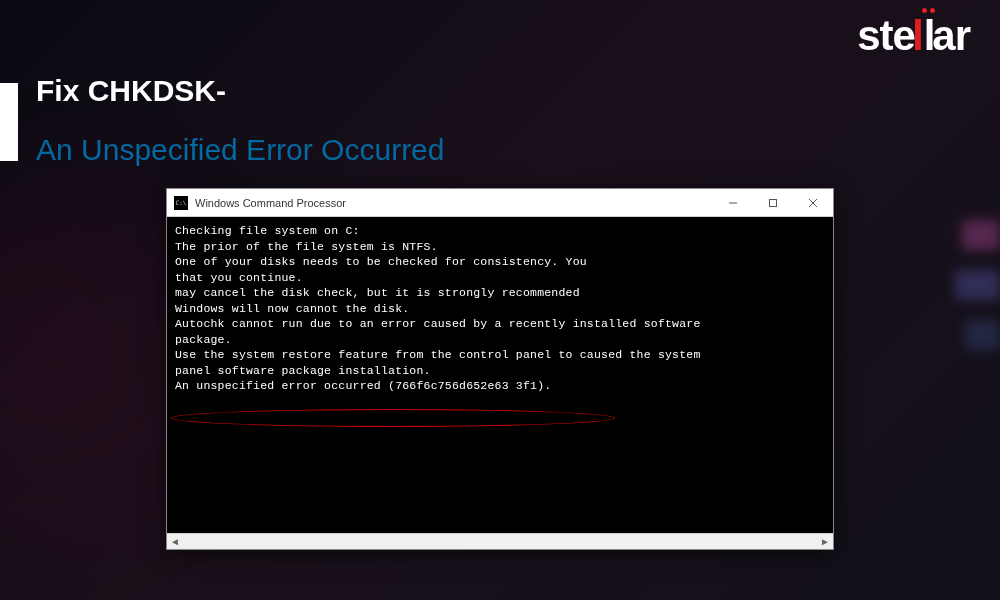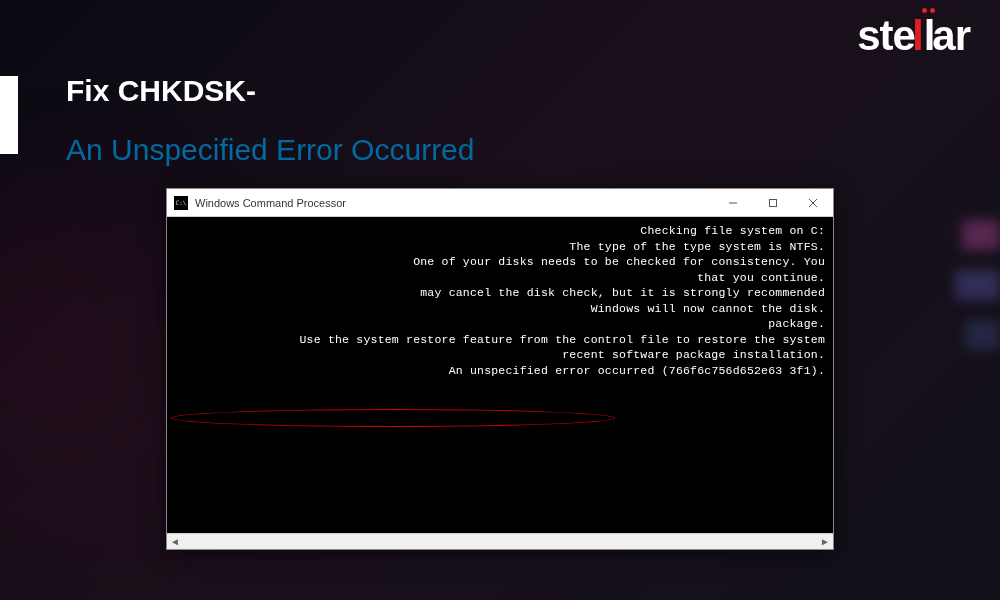--- a/index.html
+++ b/index.html
@@ -32,21 +32,21 @@
     .logo .dots::before {
       content: ""; position: absolute; top: -4px; left: 7px;
       width: 5px; height: 5px; background: #e02020; border-radius: 50%;
       box-shadow: 8px 0 0 #e02020;
     }
     .logo .ll {
       display: inline-block; position: relative; letter-spacing: -3px;
     }
     .logo .l1 { color: #e02020; display:inline-block; transform: scaleX(-1);}
     .title-wrap {
-      position: absolute; top: 72px; left: 0; display: flex; align-items: flex-start; gap: 30px;
+      position: absolute; top: 72px; left: 0; display: flex; align-items: center;
     }
     .title-bar { width: 18px; height: 78px; background: #fff; margin-right: 18px; margin-top: 4px;}
     .title-text h1 {
       color: #fff; font-weight: 700; font-size: 30px; line-height: 1.25;
     }
     .title-text h2 {
       color: #0369a1; font-weight: 300; font-size: 30px; line-height: 1.25; margin-top: 21px;
     }
     .cmd-window {
       position: absolute; top: 188px; left: 166px; width: 668px; height: 362px;
@@ -70,21 +70,21 @@
       color: #555; font-size: 13px;
     }
     .win-btn svg { width: 10px; height: 10px; }
     .terminal {
       flex: 1; background: #000; color: #fff;
       font-family: "Consolas", "Courier New", monospace;
       font-size: 11.5px; line-height: 1.35; padding: 6px 8px 0 8px;
       overflow: hidden; position: relative;
       letter-spacing: 0.2px;
     }
-    .terminal .line { white-space: pre; text-align: right; }
+    .terminal .line { white-space: pre; }
     .error-oval {
       position: absolute;
       border: 1.5px solid #d00000; border-radius: 50%/50%;
       width: 444px; height: 18px;
       left: 4px; top: 192px;
       pointer-events: none;
     }
     .hscroll {
       height: 16px; background: #f0f0f0; border-top: 1px solid #ccc;
       position: relative; display:flex; align-items:center;
@@ -135,29 +135,30 @@
       <div class="win-btn">
         <svg viewBox="0 0 10 10">
             <line x1="1" y1="1" x2="9" y2="9" stroke="#555" stroke-width="1"></line>
             <line x1="9" y1="1" x2="1" y2="9" stroke="#555" stroke-width="1"></line>
           </svg>
       </div>
     </div>
   </div>
   <div class="terminal">
     <div class="line">Checking file system on C:</div>
-    <div class="line">The type of the type system is NTFS.</div>
+    <div class="line">The prior of the file system is NTFS.</div>
     <div class="line"></div>
     <div class="line">One of your disks needs to be checked for consistency. You</div>
     <div class="line">that you continue.</div>
     <div class="line">may cancel the disk check, but it is strongly recommended</div>
     <div class="line">Windows will now cannot the disk.</div>
+    <div class="line">Autochk cannot run due to an error caused by a recently installed software</div>
     <div class="line">package.</div>
-    <div class="line">Use the system restore feature from the control file to restore the system</div>
-    <div class="line">recent software package installation.</div>
+    <div class="line">Use the system restore feature from the control panel to caused the system</div>
+    <div class="line">panel software package installation.</div>
     <div class="line">An unspecified error occurred (766f6c756d652e63 3f1).</div>
     <div class="error-oval"></div>
   </div>
   <div class="hscroll">
     <div class="arrow">◄</div>
     <div class="track"></div>
     <div class="arrow">►</div>
   </div>
 </div>
 

